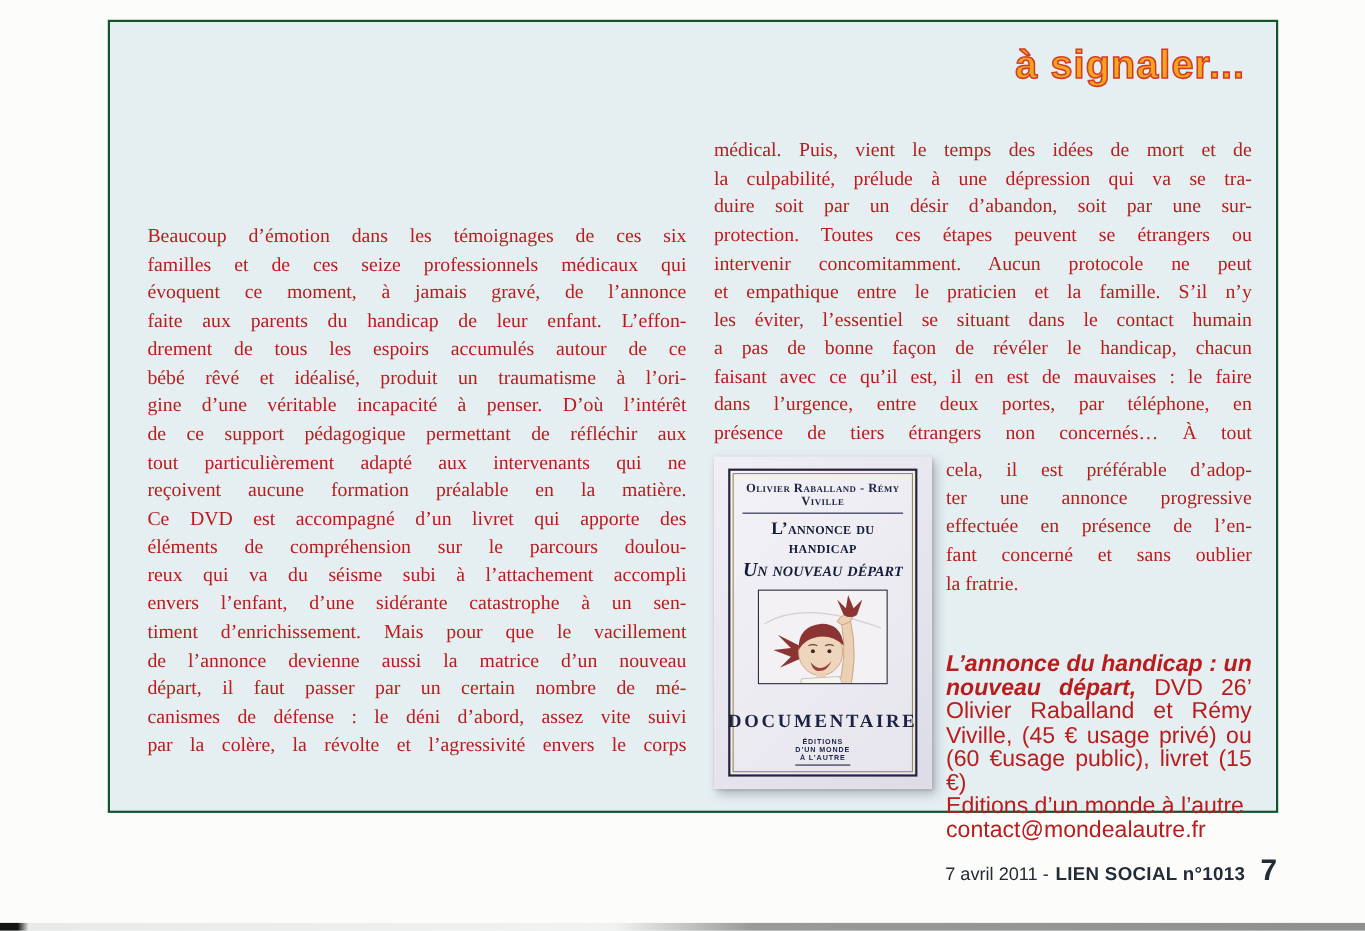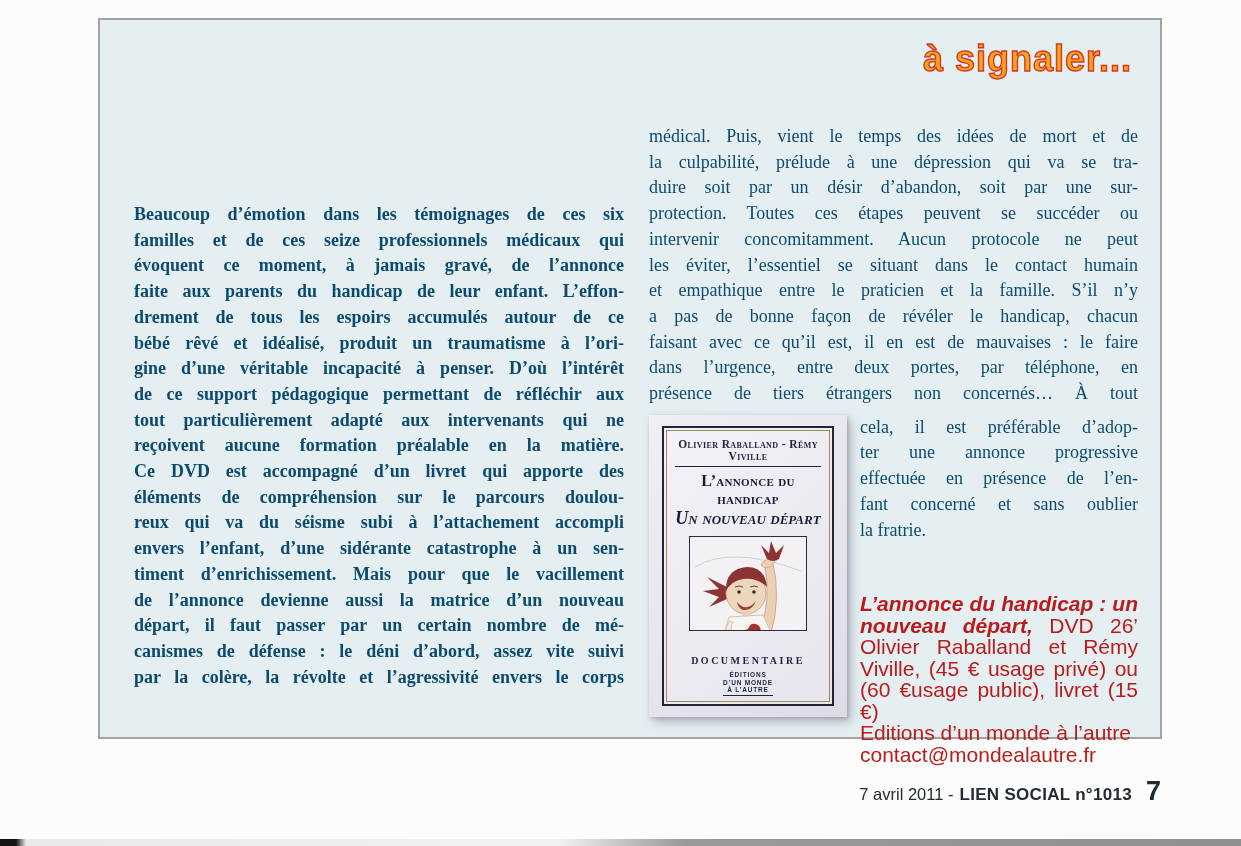--- a/index.html
+++ b/index.html
@@ -8,46 +8,46 @@
     position:relative;
     background:#fcfcfa;
     font-family:"Liberation Sans", sans-serif;
     overflow:hidden;
   }
 
   
   .panel {
     position:absolute; left:98px; top:18px; width:1064px; height:721px;
     background:#e5eef1;
-    border:2px solid #a3a3a3;
+    border:2px solid #14532d;
   }
 
   
   .signaler {
     position:absolute; top:18px; right:28px;
     font-size:36px; font-weight:700; letter-spacing:1px;
     color:#f6a41c;
     -webkit-text-stroke:1.4px #d23b27;
     font-family:"Liberation Sans", sans-serif;
   }
 
   
   .title {
     position:absolute; left:34px; top:58px;
     font-size:44px; line-height:53px; font-weight:400;
     letter-spacing:-0.5px; color:#35353d;
   }
 
   
-  .col-left  { position:absolute; left:34px;  top:182px; width:490px;font-weight:bold; }
+  .col-left  { position:absolute; left:34px;  top:182px; width:490px; }
   .col-right { position:absolute; left:549px; top:104px; width:489px; }
 
   .line {
     font-family:"Liberation Serif", "DejaVu Serif", serif;
-    font-size:18px; line-height:25.7px; color:#0c4a6e;
+    font-size:18px; line-height:25.7px; color:#b91c1c;
     text-align:justify; text-align-last:justify;
     white-space:normal;
   }
   .wrap-par .line:last-child { text-align-last:left; }
 
   .row { display:flex; margin-top:8px; }
   .stack { margin-left:13px; flex:1; min-width:0; }
 
   
   .caption {
@@ -84,21 +84,21 @@
     font-family:"Liberation Serif", serif; font-variant:small-caps;
     font-weight:700; font-style:italic; font-size:18px; color:#141c38;
   }
   .dvd-art {
     width:118px; height:152px; margin-top:7px;
     border:1.5px solid #2c2c3e; background:#f4f1f5;
     overflow:hidden;
   }
   .dvd-genre {
     margin-top:24px; font-family:"Liberation Serif", serif;
-    font-weight:700; font-size:10px; letter-spacing:2.5px;
+    font-weight:700; font-size:17px; letter-spacing:2.5px;
     text-transform:uppercase; color:#1c2342;
   }
   .dvd-pub { margin-top:5px; }
   .pub-line {
     font-size:6.5px; font-weight:700; letter-spacing:0.8px;
     text-transform:uppercase; color:#1c2342; line-height:7.5px;
   }
   .dvd-pub .pub-line:last-child { border-bottom:1px solid #1c2342; padding-bottom:1px; }
 
   
@@ -146,24 +146,24 @@
       <div class="line">départ, il faut passer par un certain nombre de mé-</div>
       <div class="line">canismes de défense : le déni d’abord, assez vite suivi</div>
       <div class="line">par la colère, la révolte et l’agressivité envers le corps</div>
     </div>
 
   <div class="col-right">
     <div>
         <div class="line">médical. Puis, vient le temps des idées de mort et de</div>
         <div class="line">la culpabilité, prélude à une dépression qui va se tra-</div>
         <div class="line">duire soit par un désir d’abandon, soit par une sur-</div>
-        <div class="line">protection. Toutes ces étapes peuvent se succéder ou</div>
+        <div class="line">protection. Toutes ces étapes peuvent se étrangers ou</div>
         <div class="line">intervenir concomitamment. Aucun protocole ne peut</div>
+        <div class="line">et empathique entre le praticien et la famille. S’il n’y</div>
         <div class="line">les éviter, l’essentiel se situant dans le contact humain</div>
-        <div class="line">et empathique entre le praticien et la famille. S’il n’y</div>
         <div class="line">a pas de bonne façon de révéler le handicap, chacun</div>
         <div class="line">faisant avec ce qu’il est, il en est de mauvaises : le faire</div>
         <div class="line">dans l’urgence, entre deux portes, par téléphone, en</div>
         <div class="line">présence de tiers étrangers non concernés… À tout</div>
       </div>
 
     <div class="row">
 
       <div class="dvd-card">
         <div class="dvd-frame">

